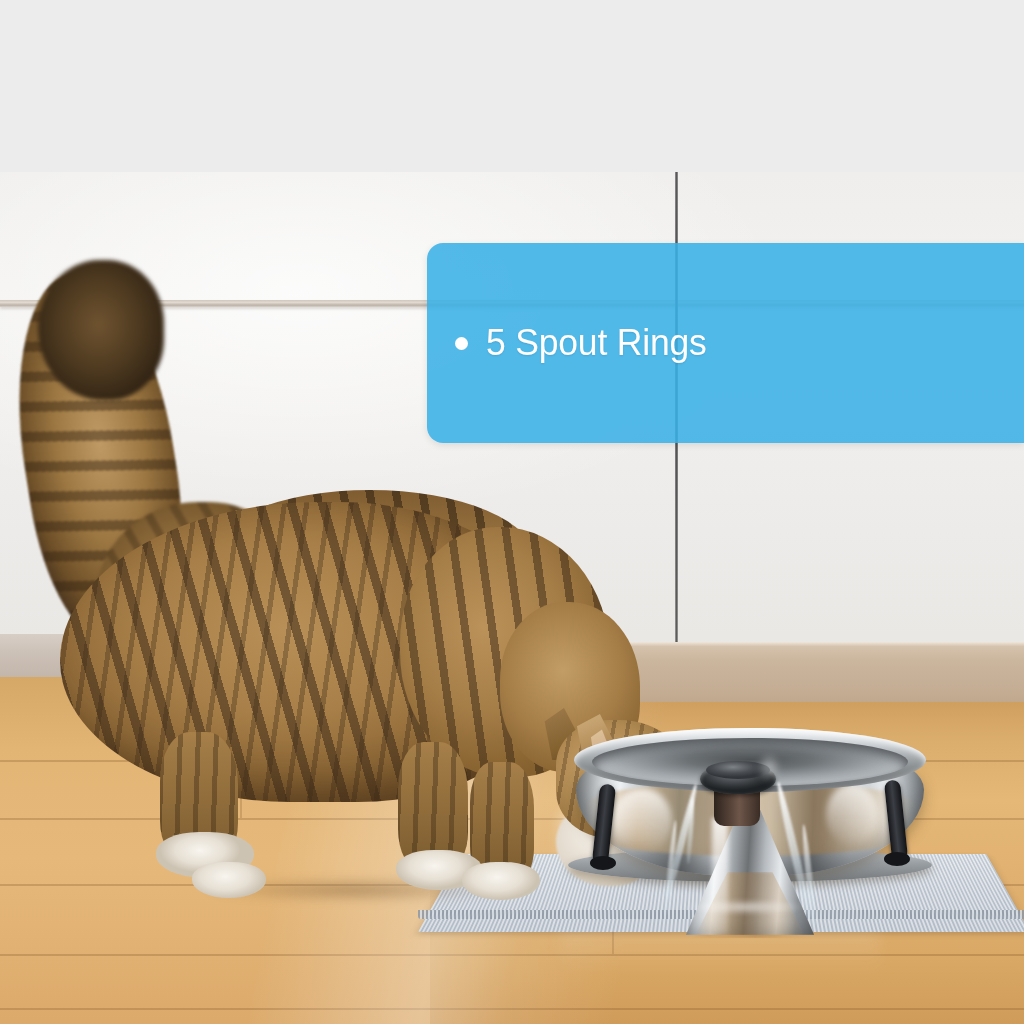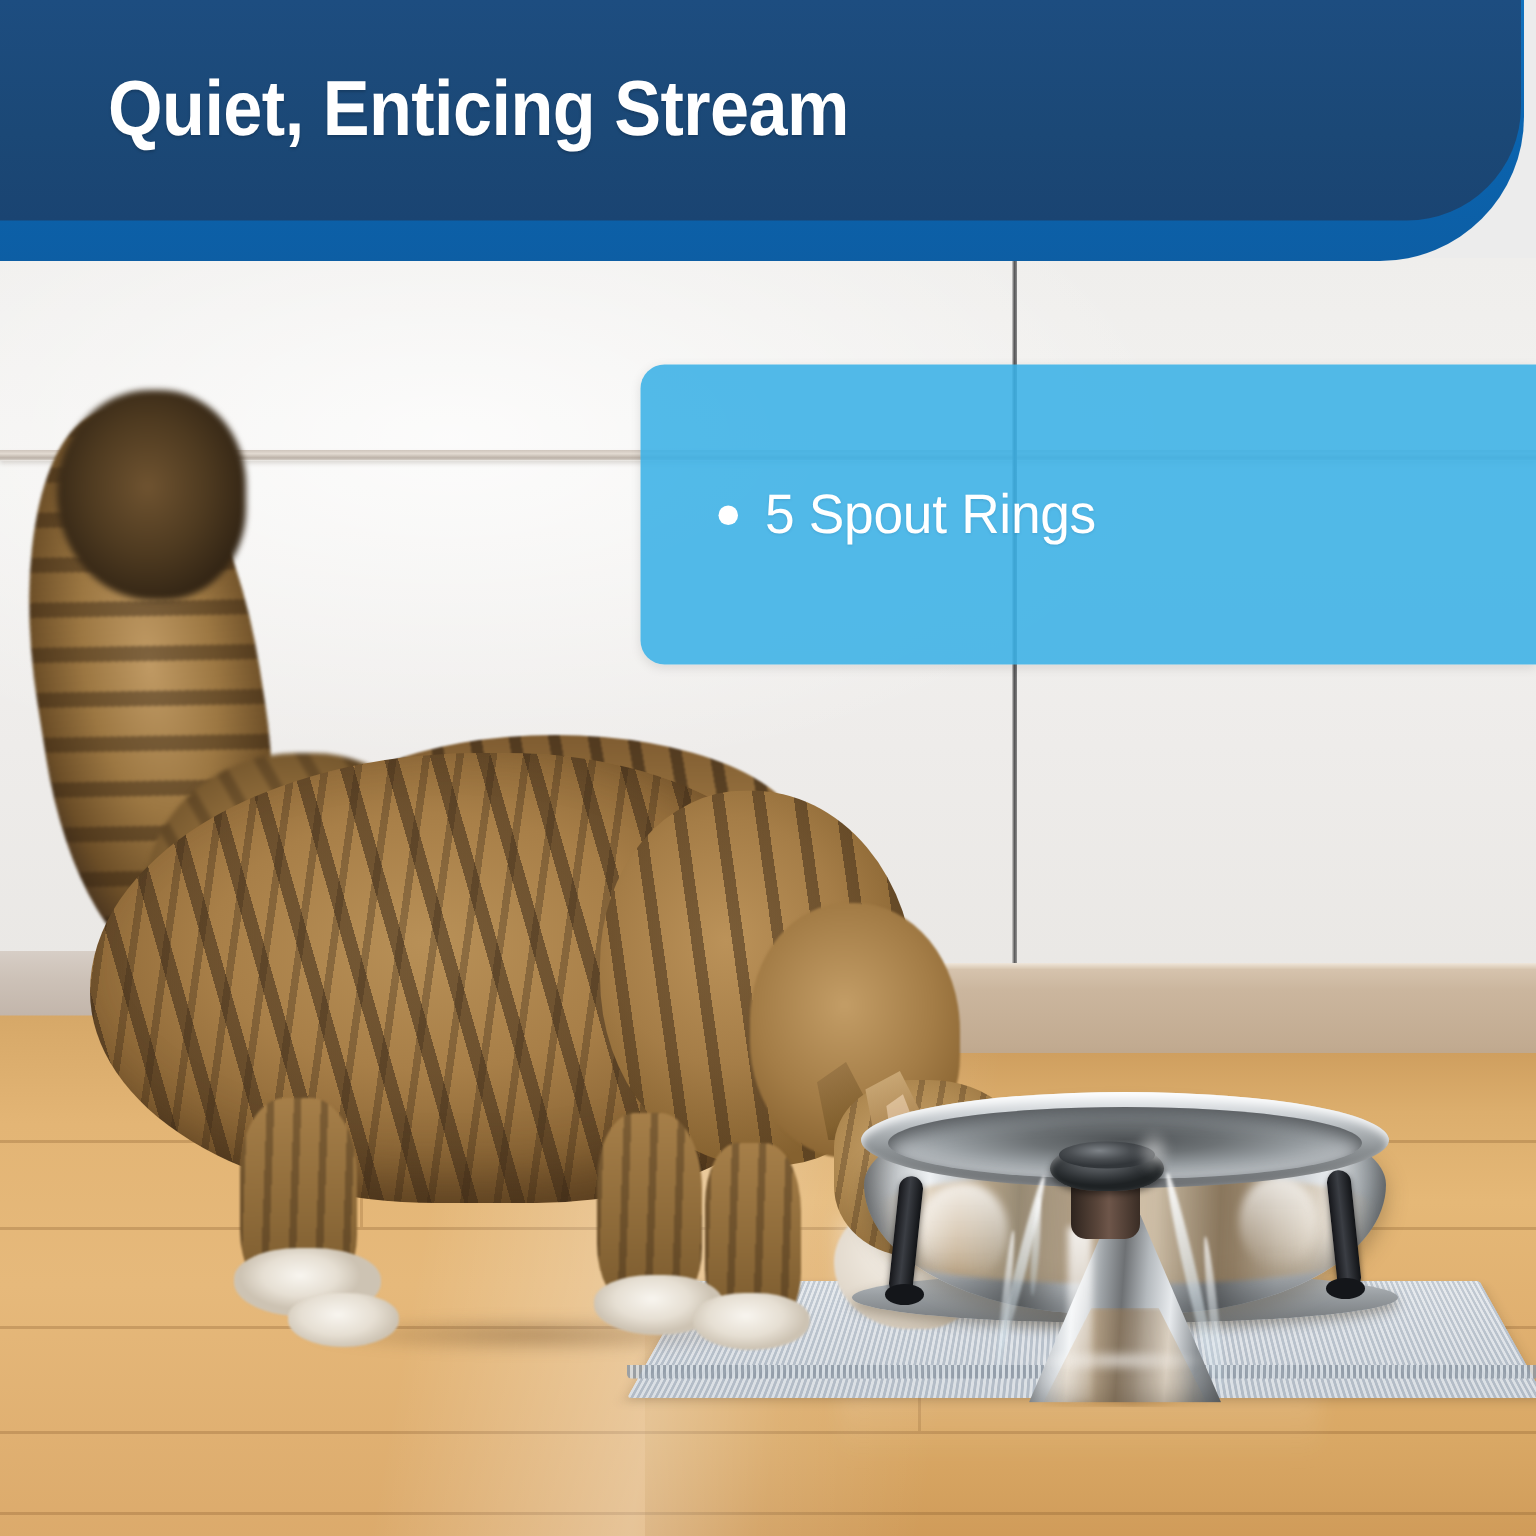--- a/index.html
+++ b/index.html
@@ -423,21 +423,20 @@
     border-bottom-left-radius:16px;
     box-shadow:0 2px 7px rgba(0,0,0,.10);
     padding:0;
     box-sizing:border-box;
     display:flex;flex-direction:column;justify-content:center;
   }
   .feature-row{
     display:flex;align-items:center;
     height:62px;
     padding-left:28px;
-    margin-left:24px;
   }
   .bullet{
     width:13px;height:13px;border-radius:50%;
     background:#ffffff;
     flex:0 0 auto;
     margin-right:18px;
   }
   .feature-text{
     color:#ffffff;
     font-family:"Liberation Sans",sans-serif;
@@ -533,25 +532,20 @@
       <div class="stream right-s"></div>
       <div class="stream right-s2"></div>
       <div class="splash"></div>
       <div class="foot f1"></div>
       <div class="foot f2"></div>
       <div class="foot-pad fp1"></div>
       <div class="foot-pad fp2"></div>
     </div>
   </div>
 
-  <div id="banner-wrap">
-    <div class="band band-light"></div>
-    <div class="band band-dark"></div>
-    <div class="banner-title">Quiet, Enticing Stream</div>
-  </div>
 
   <div id="callout">
     <div class="feature-row">
       <span class="bullet"></span>
       <span class="feature-text">5 Spout Rings</span>
     </div>
   </div>
 
 </div>
 

